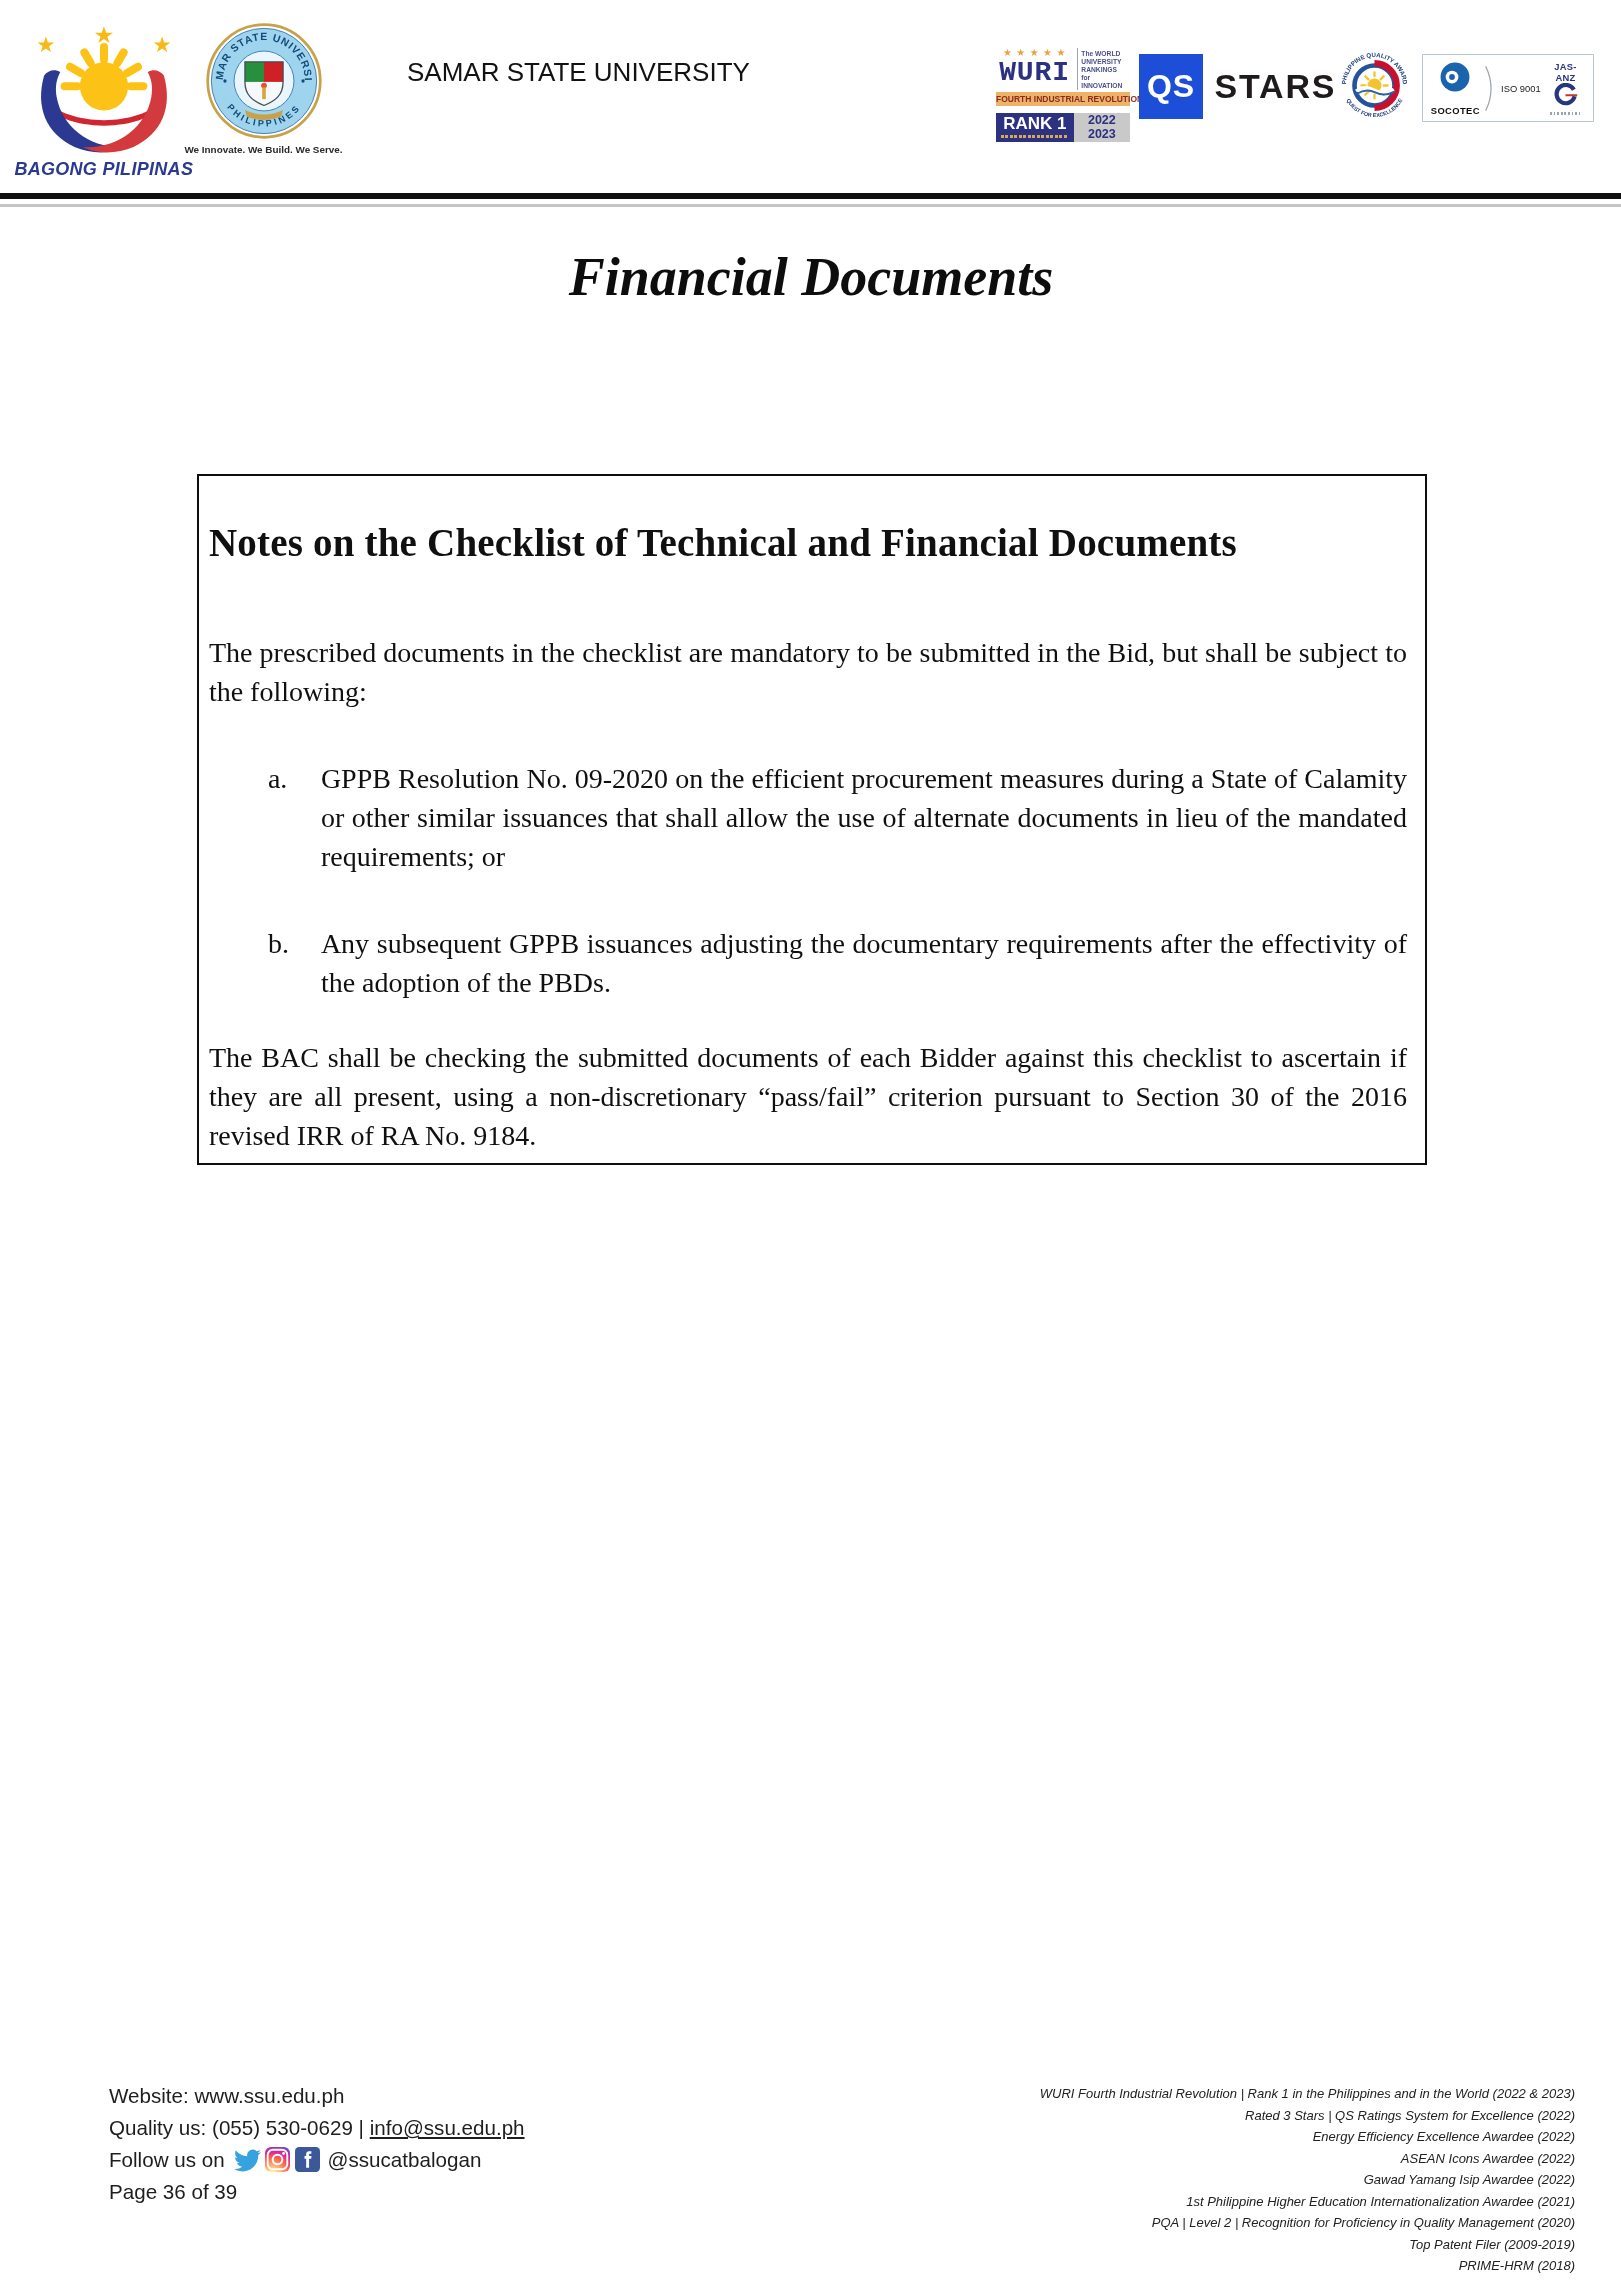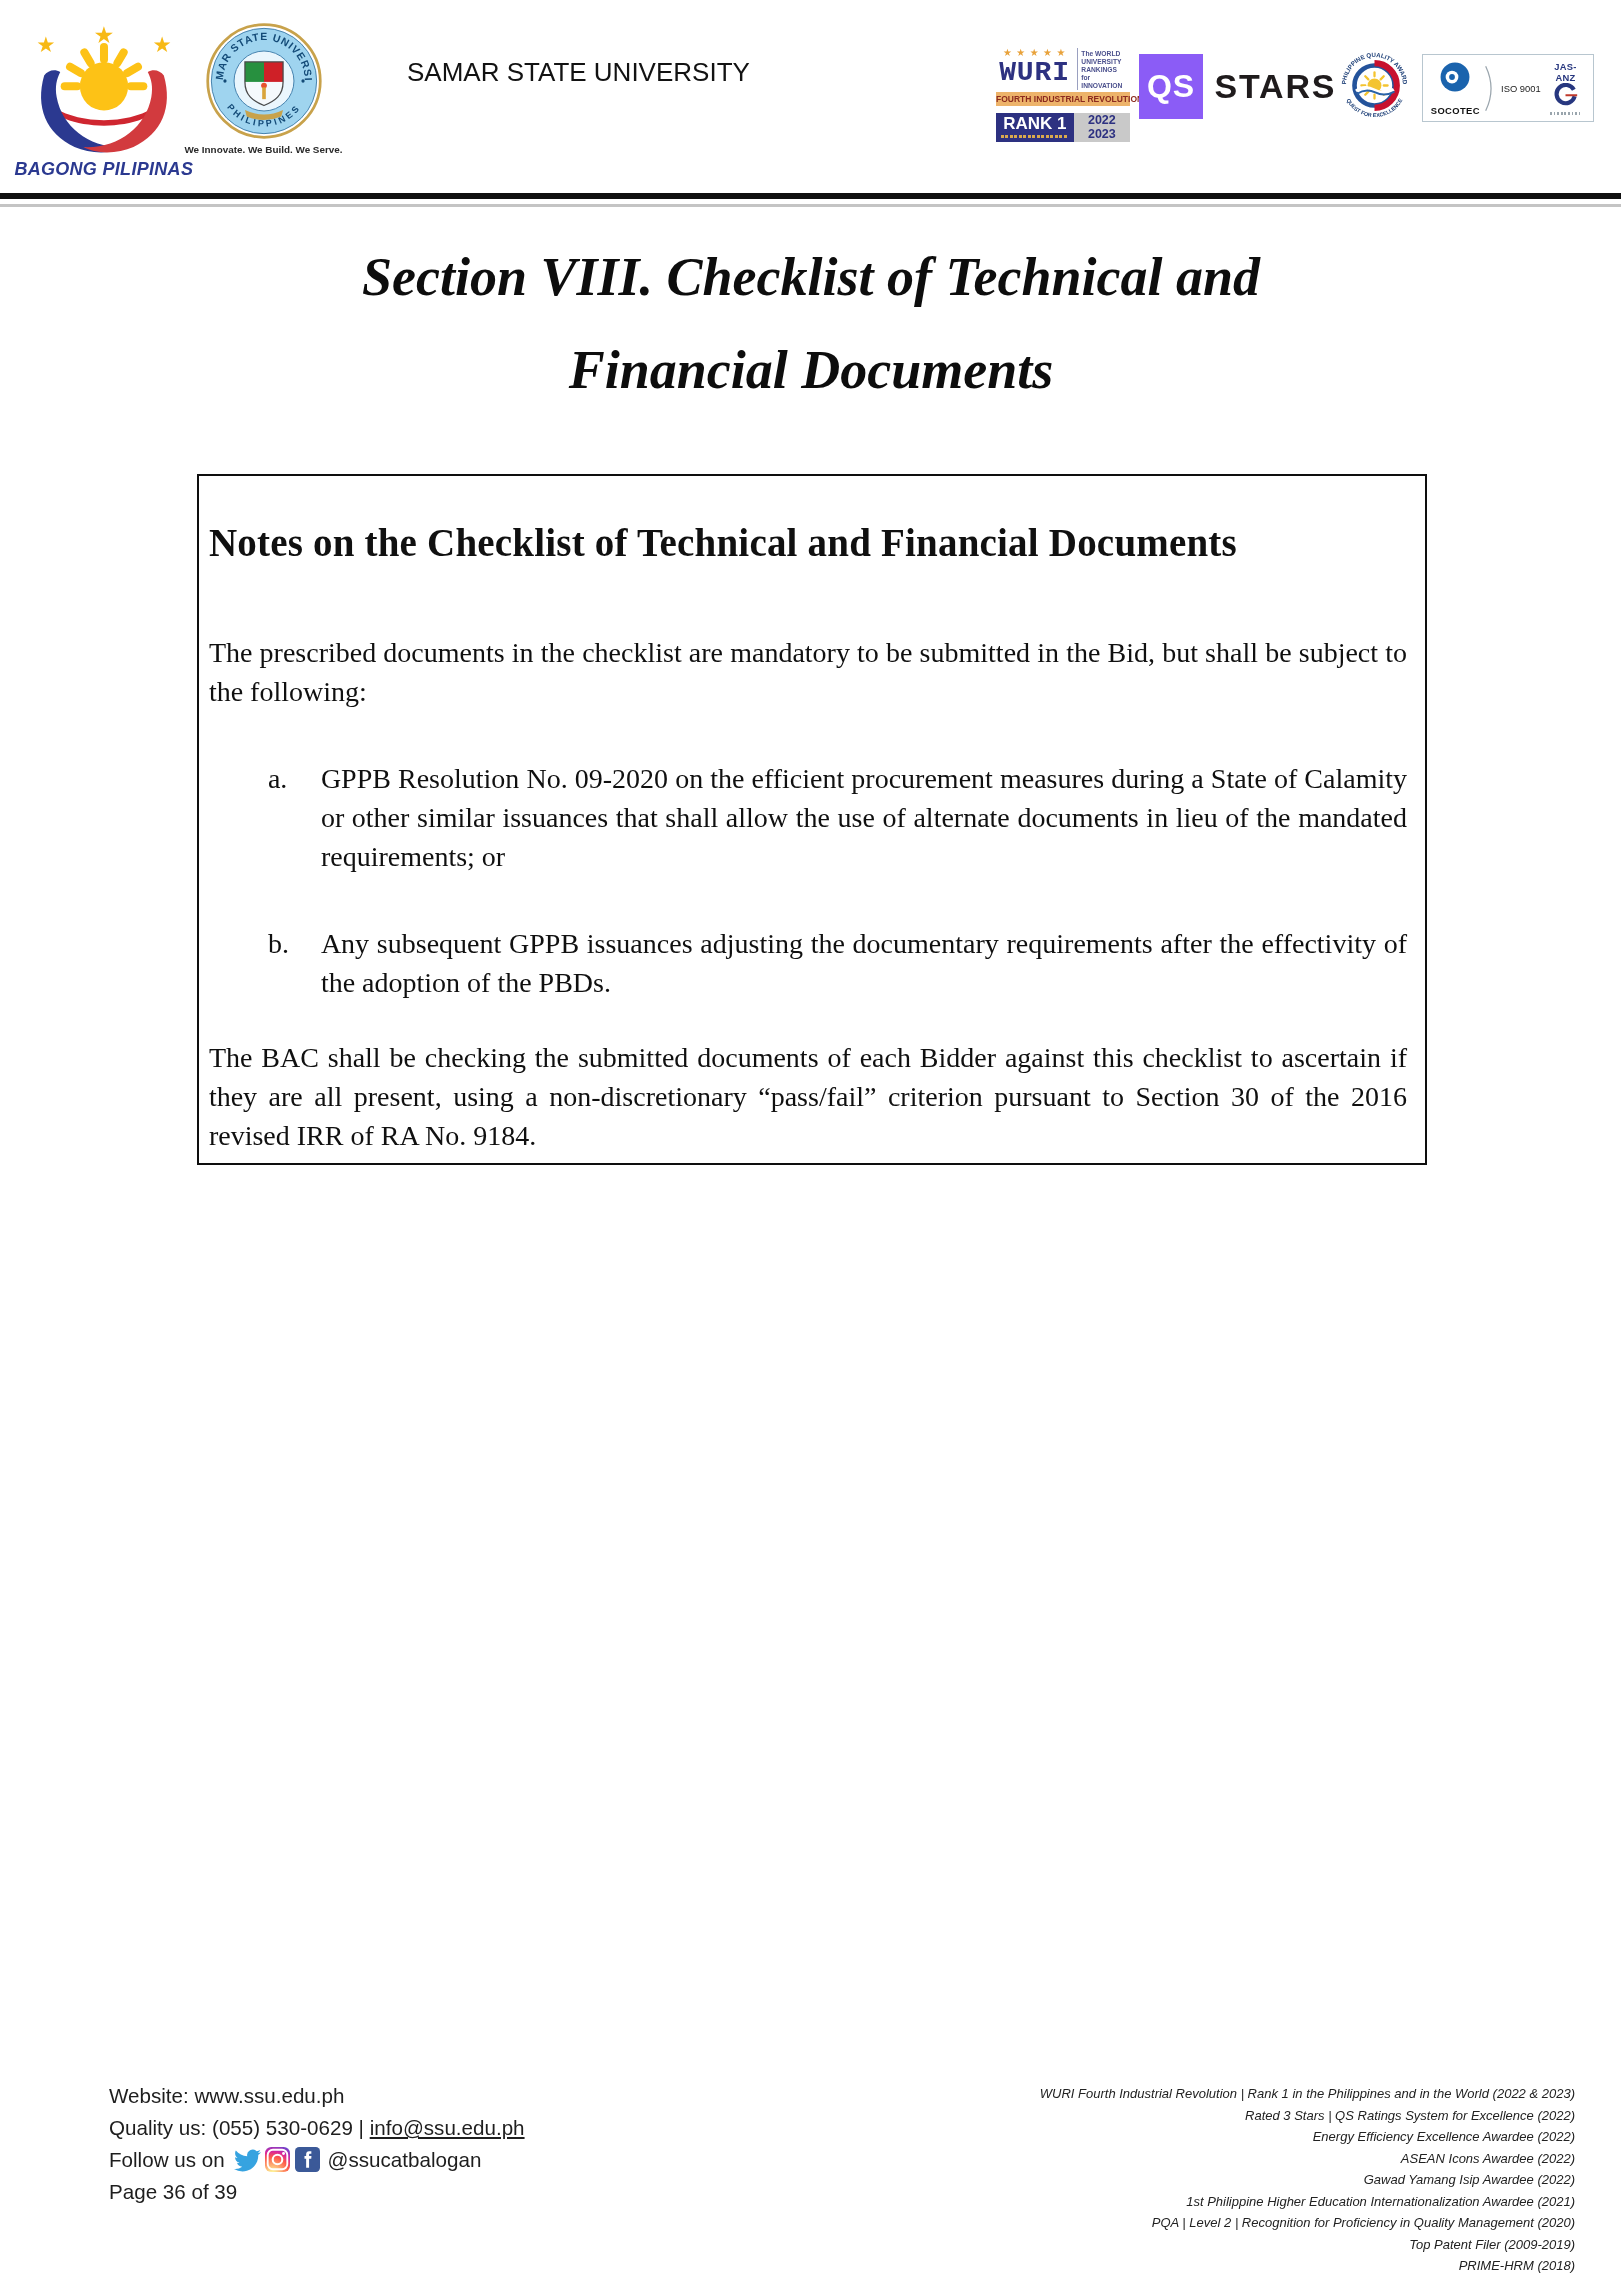--- a/index.html
+++ b/index.html
@@ -32,21 +32,21 @@
     text-align:center; padding:1.8px 0; white-space:nowrap; }
   .wuri-bottom { display:flex; margin-top:7px; }
   .wuri-rank { background:#2d3181; color:#fff; font-weight:bold; font-size:17px;
     text-align:center; width:58%; padding:1.8px 0 3.6px; line-height:18px; }
   .wuri-rank-sub { margin:1.8px auto 0; width:86%; height:3.6px;
     background:repeating-linear-gradient(90deg,#d9a94e 0 2.7px,transparent 2.7px 4.5px); }
   .wuri-years { background:#c9c9c9; color:#2d3181; font-weight:bold; font-size:12.5px; line-height:14.3px;
     width:42%; display:flex; align-items:center; justify-content:center; white-space:pre-line; text-align:center; }
 
   .qs { position:absolute; left:1139px; top:54px; display:flex; align-items:center; }
-  .qs-mark { width:64px; height:65px; background:#8b5cf6; color:#fff; font-weight:bold; font-size:32px;
+  .qs-mark { width:64px; height:65px; background:#1d4ed8; color:#fff; font-weight:bold; font-size:32px;
     display:flex; align-items:center; justify-content:center; letter-spacing:0.9px; }
   .qs-label { margin-left:11.6px; font-size:34px; font-weight:bold; color:#1f1b1c; letter-spacing:1.8px; }
 
   .pqa { position:absolute; left:1336px; top:47px; width:77px; height:77px; }
 
   .socotec { position:absolute; left:1422px; top:54px; width:172px; height:68px;
     border:0.9px solid #b8c6cf; background:#fff; display:flex; align-items:center; }
   .soc-left { width:56px; text-align:center; margin-left:4.5px; }
   .soc-name { font-size:9.4px; font-weight:bold; color:#111; letter-spacing:0.4px; margin-top:8px; }
   .soc-curve { flex:none; }
@@ -216,21 +216,20 @@
         <rect x="15" y="13.5" width="14" height="2.4" fill="#c0392b"></rect>
       </svg>
       <div class="jas-sub"></div>
     </div>
   </div>
 
   <div class="rule"></div>
   <div class="rule2"></div>
 
   <div class="title">
-    <div>Section VIII. Checklist of Technical and</div>
     <div>Financial Documents</div>
   </div>
 
   <div class="notes">
     <div class="notes-heading">Notes on the Checklist of Technical and Financial Documents</div>
     <p class="intro">The prescribed documents in the checklist are mandatory to be submitted in the Bid, but shall be subject to the following:</p>
 
     <div class="li">
       <div class="li-label">a.</div>
       <div class="li-text">GPPB Resolution No. 09-2020 on the efficient procurement measures during a State of Calamity or other similar issuances that shall allow the use of alternate documents in lieu of the mandated requirements; or</div>

